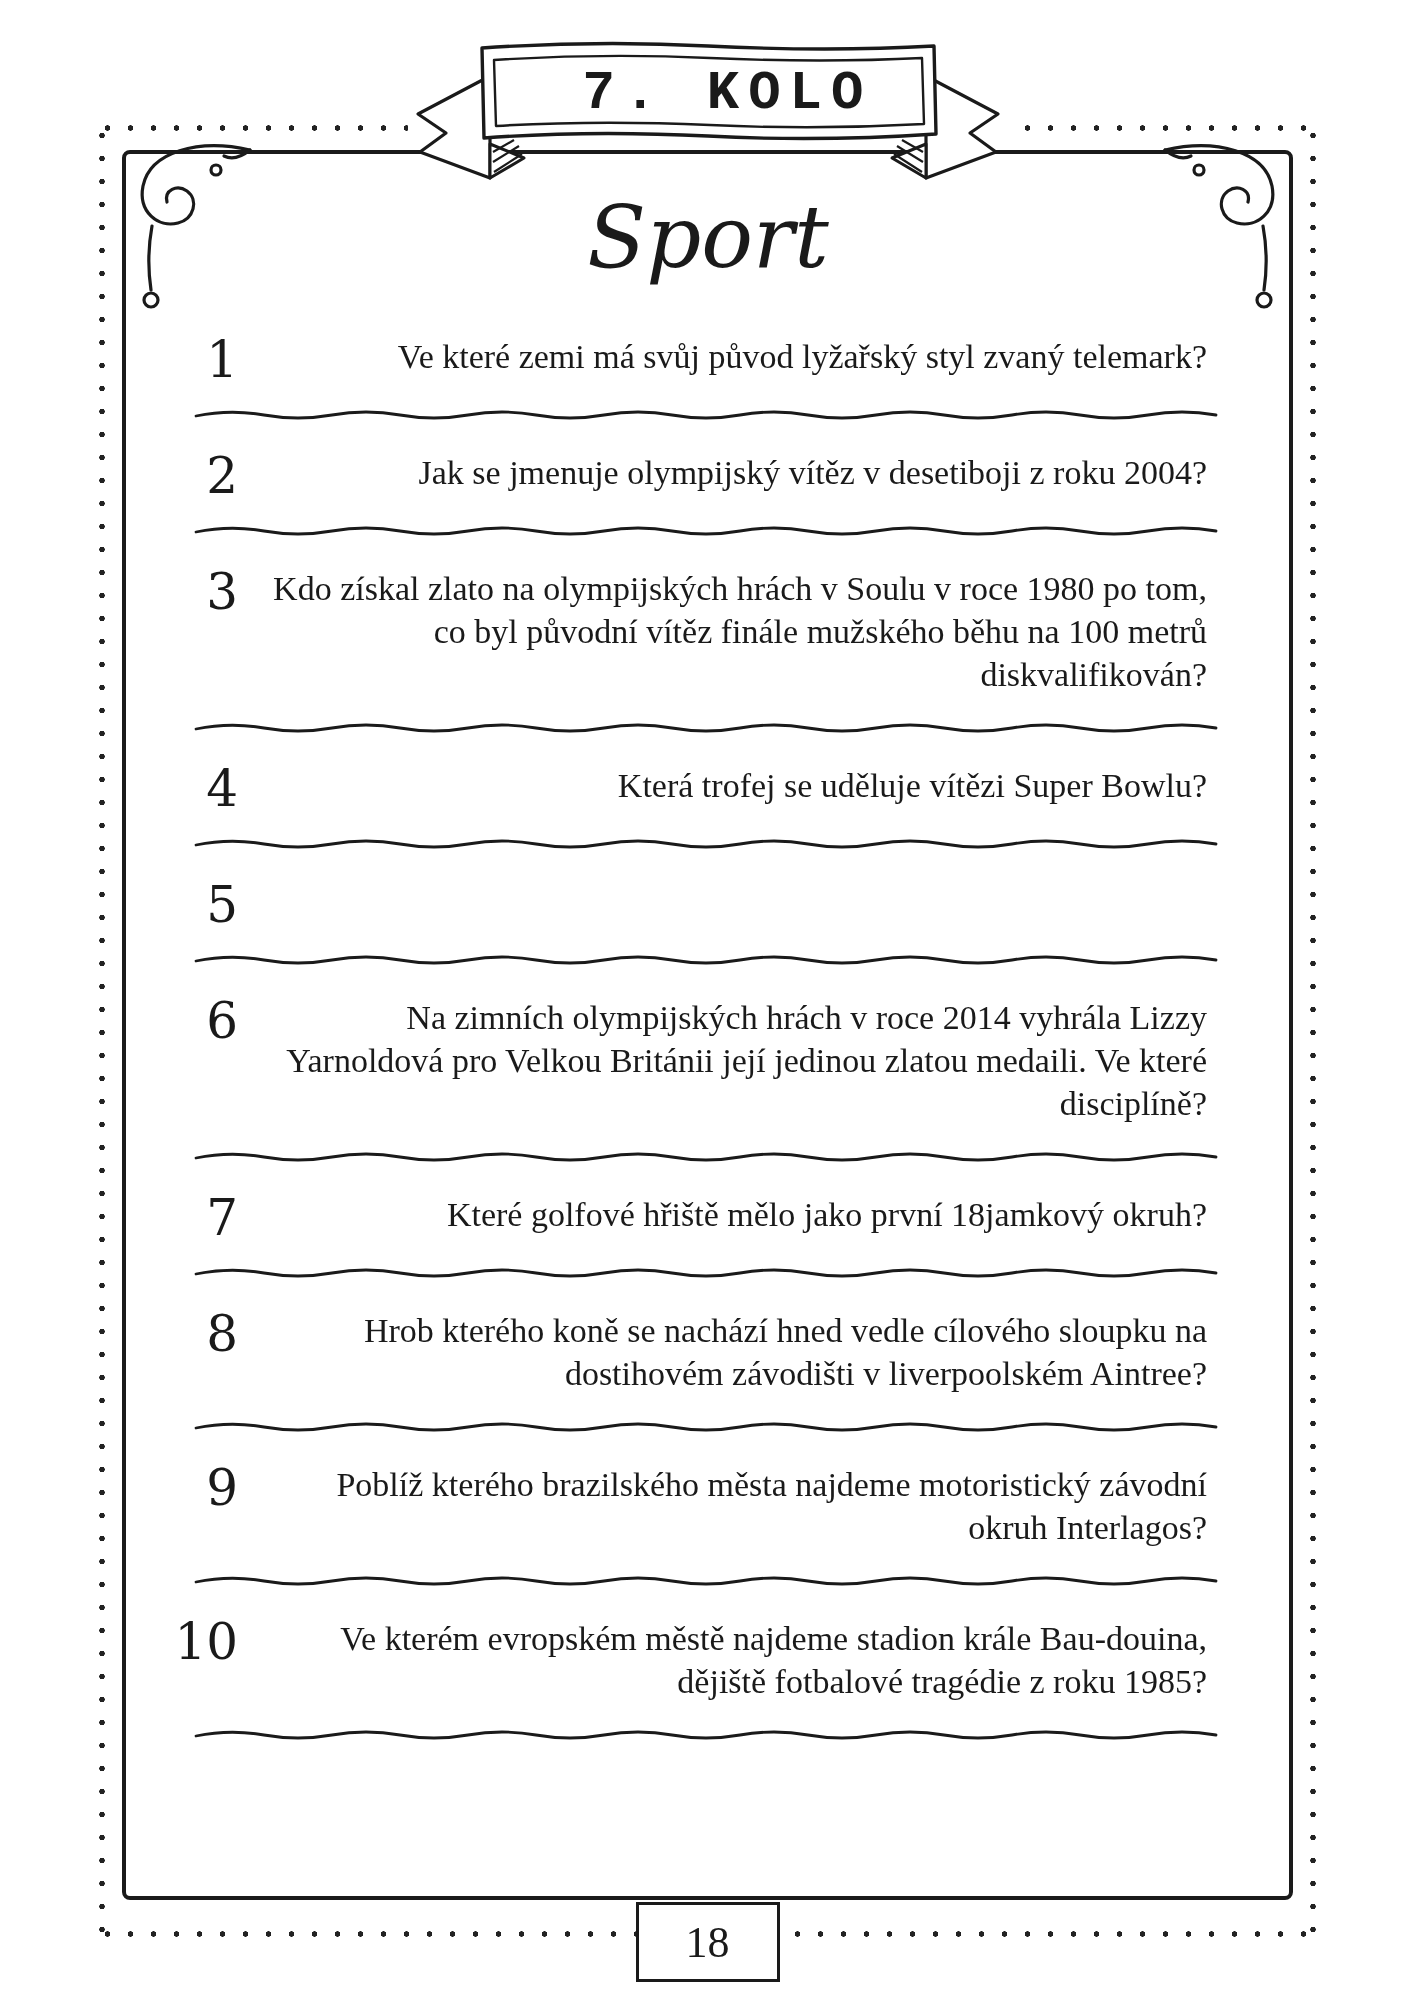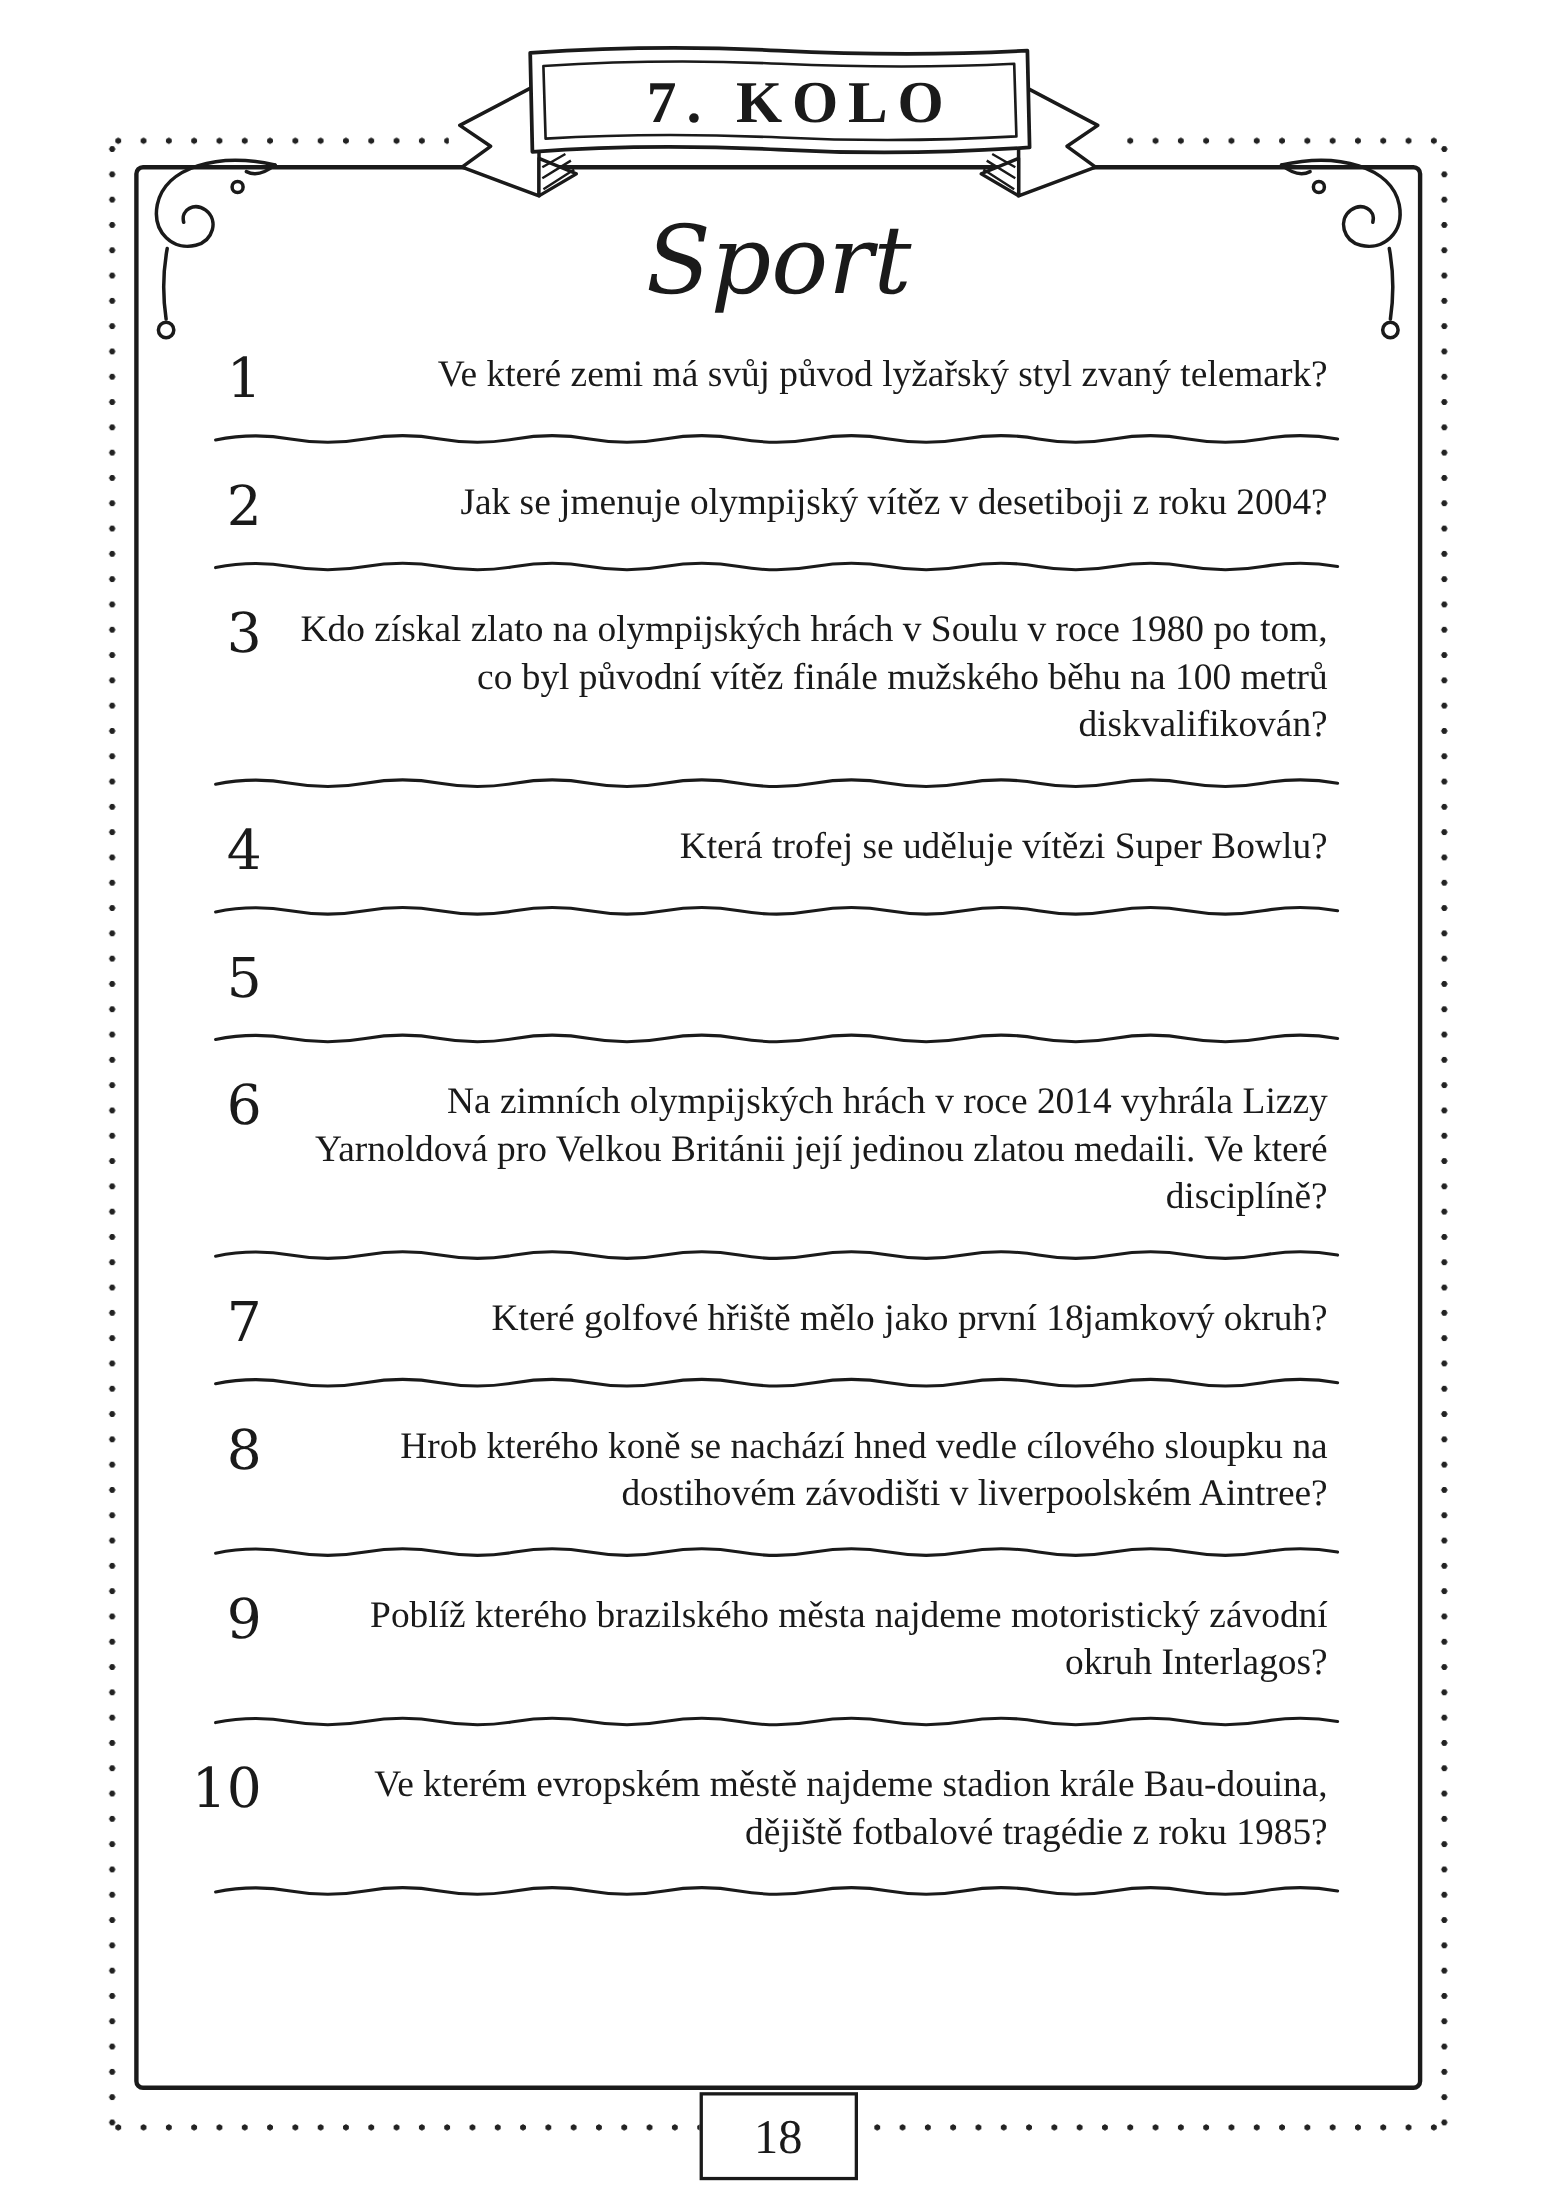--- a/index.html
+++ b/index.html
@@ -40,34 +40,34 @@
   .flourish-right { right: 128px; top: 136px; transform: scaleX(-1); }
   
   .banner {
     position: absolute; z-index: 4;
     top: 36px; left: 50%; transform: translateX(-50%);
     width: 620px; height: 150px;
   }
   .banner-title {
     position: absolute; left: 84px; top: 12px; width: 492px; height: 90px;
     display: flex; align-items: center; justify-content: center;
-    font-family: Liberation Serif, serif;
+    font-family: Liberation Mono, monospace;
     font-weight: 700; font-size: 54px; letter-spacing: 9px;
   }
   
   .content {
     position: absolute; z-index: 2;
     left: 152px; top: 185px; width: 1112px;
   }
   .sport-title {
     text-align: center;
     font-family: "DejaVu Serif", serif;
     font-style: italic; font-weight: 500;
     font-size: 86px; line-height: 104px;
-    margin: 0 0 30px 0;
+    margin: 0 0 46px 0;
   }
   .q { display: flex; align-items: flex-start; }
   .q-num {
     width: 110px; box-sizing: border-box;
     padding-right: 24px; padding-top: 2px;
     text-align: right;
     font-family: "DejaVu Serif", serif;
     font-size: 50px; line-height: 46px;
   }
   .q-text {

